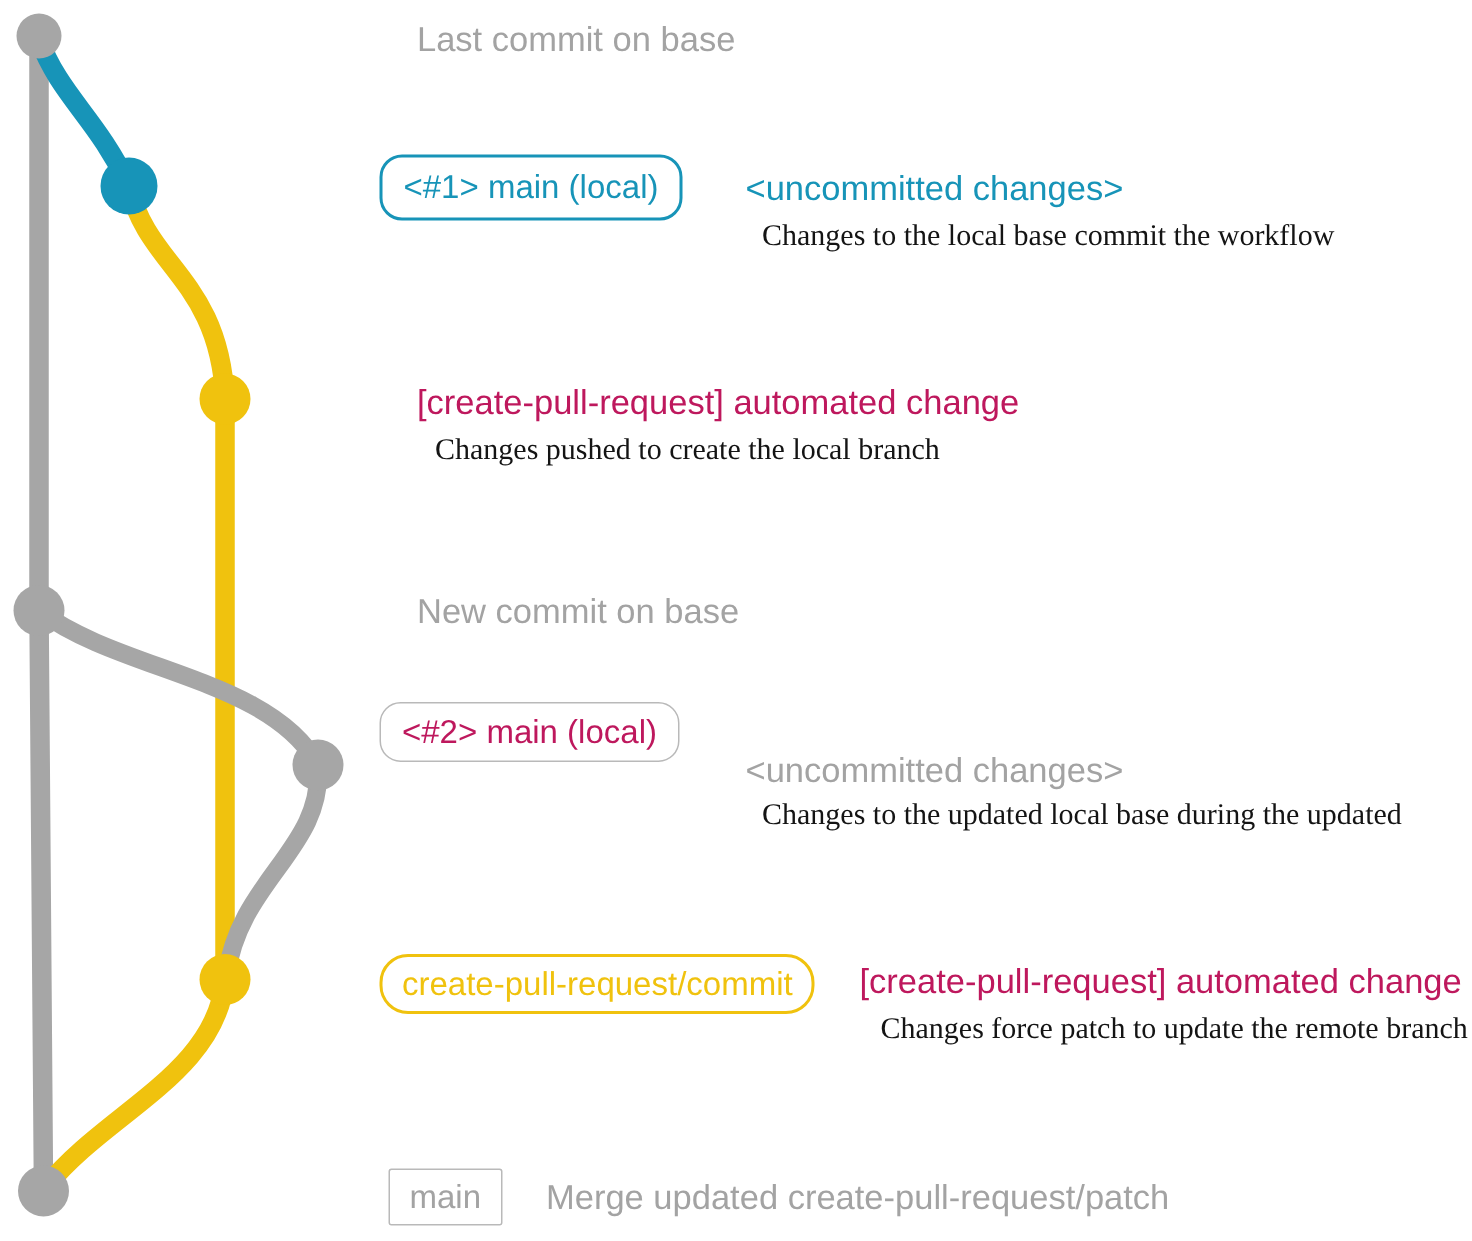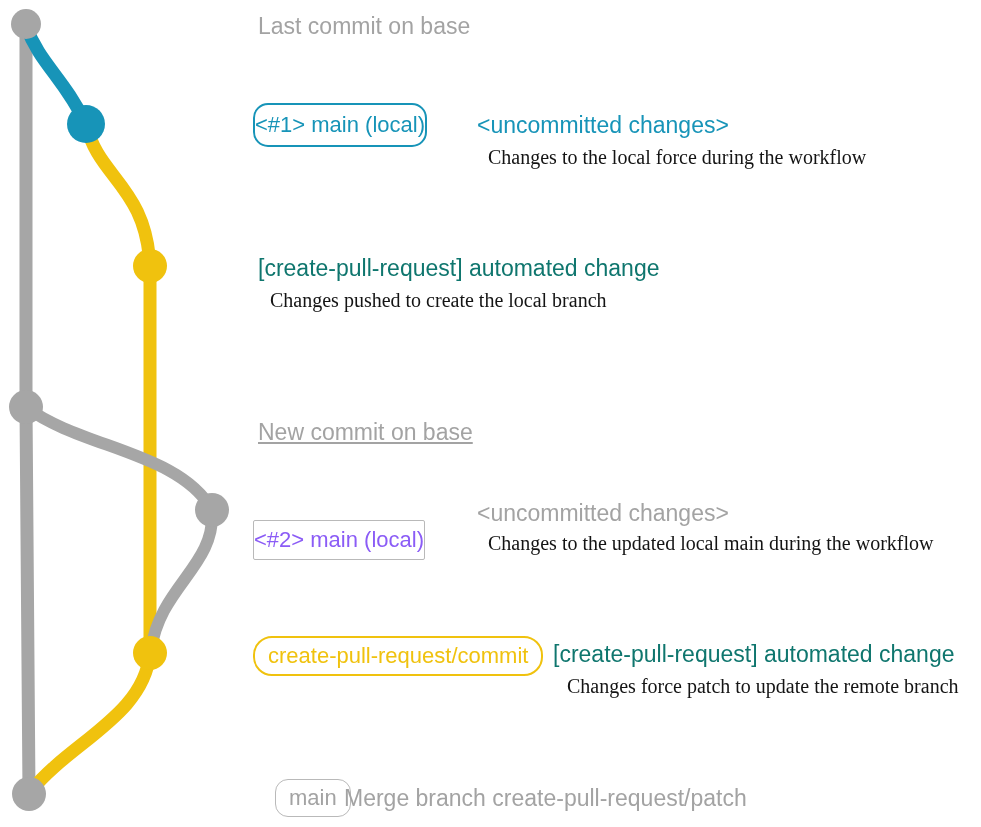--- a/index.html
+++ b/index.html
@@ -8,57 +8,58 @@
     position: relative;
     background: #ffffff;
     overflow: hidden;
     font-family: "Liberation Sans", sans-serif;
   }
   #graph-svg { position: absolute; left: 0; top: 0; }
   .txt {
     position: absolute;
     white-space: nowrap;
     line-height: 1;
+    margin-left: 20px;
   }
   .sans   { font-family: "Liberation Sans", sans-serif; font-size: 23px; }
   .serif  { font-family: "Liberation Serif", serif; font-size: 20px; color: #141414; }
   .c-gray   { color: #a3a3a3; }
   .c-blue   { color: #1794b8; }
-  .c-yellow { color: #0f766e; }
+  .c-yellow { color: #be185d; }
   .badge {
     position: absolute;
     display: flex;
     align-items: center;
     justify-content: center;
     box-sizing: border-box;
-    padding: 0 0;
+    padding: 0 14px;
     white-space: nowrap;
     font-family: "Liberation Sans", sans-serif;
     font-size: 22px;
     line-height: 1;
     background: #ffffff;
   }
   .badge-blue {
     left: 253px; top: 103px; height: 44px;
     border: 2px solid #1794b8; border-radius: 15px;
     color: #1794b8;
   }
   .badge-gray2 {
-    left: 253px; top: 520px; height: 40px;
-    border: 1.5px solid #b9b9b9; border-radius: 2px;
-    color: #8b5cf6;
+    left: 253px; top: 468px; height: 40px;
+    border: 1.5px solid #b9b9b9; border-radius: 14px;
+    color: #be185d;
   }
   .badge-yellow {
     left: 253px; top: 636px; height: 40px;
     border: 2px solid #f0c20e; border-radius: 19px;
     color: #f0c20e; padding: 0 13px;
   }
   .badge-main {
-    left: 275px; top: 779px; height: 38px;
-    border: 1.5px solid #b9b9b9; border-radius: 13px;
+    left: 259px; top: 779px; height: 38px;
+    border: 1.5px solid #b9b9b9; border-radius: 2px;
     color: #a3a3a3; padding: 0 13px;
   }
 </style>
 </head>
 <body>
 
 <svg id="graph-svg" width="981" height="827" viewBox="0 0 981 827">
 
   <path d="M26 24 L26 407 L29 793" fill="none" stroke-width="13" stroke="#a6a6a6"></path>
 
@@ -75,29 +76,29 @@
   <circle cx="26" cy="407" r="17" fill="#a6a6a6"></circle>
   <circle cx="212" cy="510" r="17" fill="#a6a6a6"></circle>
   <circle cx="150" cy="653" r="17" fill="#f0c20e"></circle>
   <circle cx="29" cy="794" r="17" fill="#a6a6a6"></circle>
 </svg>
 
 <div class="txt sans c-gray" style="left:258px; top:15px;">Last commit on base</div>
 
 <div class="badge badge-blue">&lt;#1&gt; main (local)</div>
 <div class="txt sans c-blue" style="left:477px; top:114px;">&lt;uncommitted changes&gt;</div>
-<div class="txt serif" style="left:488px; top:147px;">Changes to the local force during the workflow</div>
+<div class="txt serif" style="left:488px; top:147px;">Changes to the local base commit the workflow</div>
 
 <div class="txt sans c-yellow" style="left:258px; top:257px;">[create-pull-request] automated change</div>
 <div class="txt serif" style="left:270px; top:290px;">Changes pushed to create the local branch</div>
 
-<div class="txt sans c-gray" style="left:258px; top:421px;text-decoration:underline;">New commit on base</div>
+<div class="txt sans c-gray" style="left:258px; top:396px;">New commit on base</div>
 
 <div class="badge badge-gray2">&lt;#2&gt; main (local)</div>
 <div class="txt sans c-gray" style="left:477px; top:502px;">&lt;uncommitted changes&gt;</div>
-<div class="txt serif" style="left:488px; top:533px;">Changes to the updated local main during the workflow</div>
+<div class="txt serif" style="left:488px; top:533px;">Changes to the updated local base during the updated</div>
 
 <div class="badge badge-yellow">create-pull-request/commit</div>
 <div class="txt sans c-yellow" style="left:553px; top:643px;">[create-pull-request] automated change</div>
 <div class="txt serif" style="left:567px; top:676px;">Changes force patch to update the remote branch</div>
 
 <div class="badge badge-main">main</div>
-<div class="txt sans c-gray" style="left:344px; top:787px;">Merge branch create-pull-request/patch</div>
+<div class="txt sans c-gray" style="left:344px; top:787px;">Merge updated create-pull-request/patch</div>
 
 </body></html>

